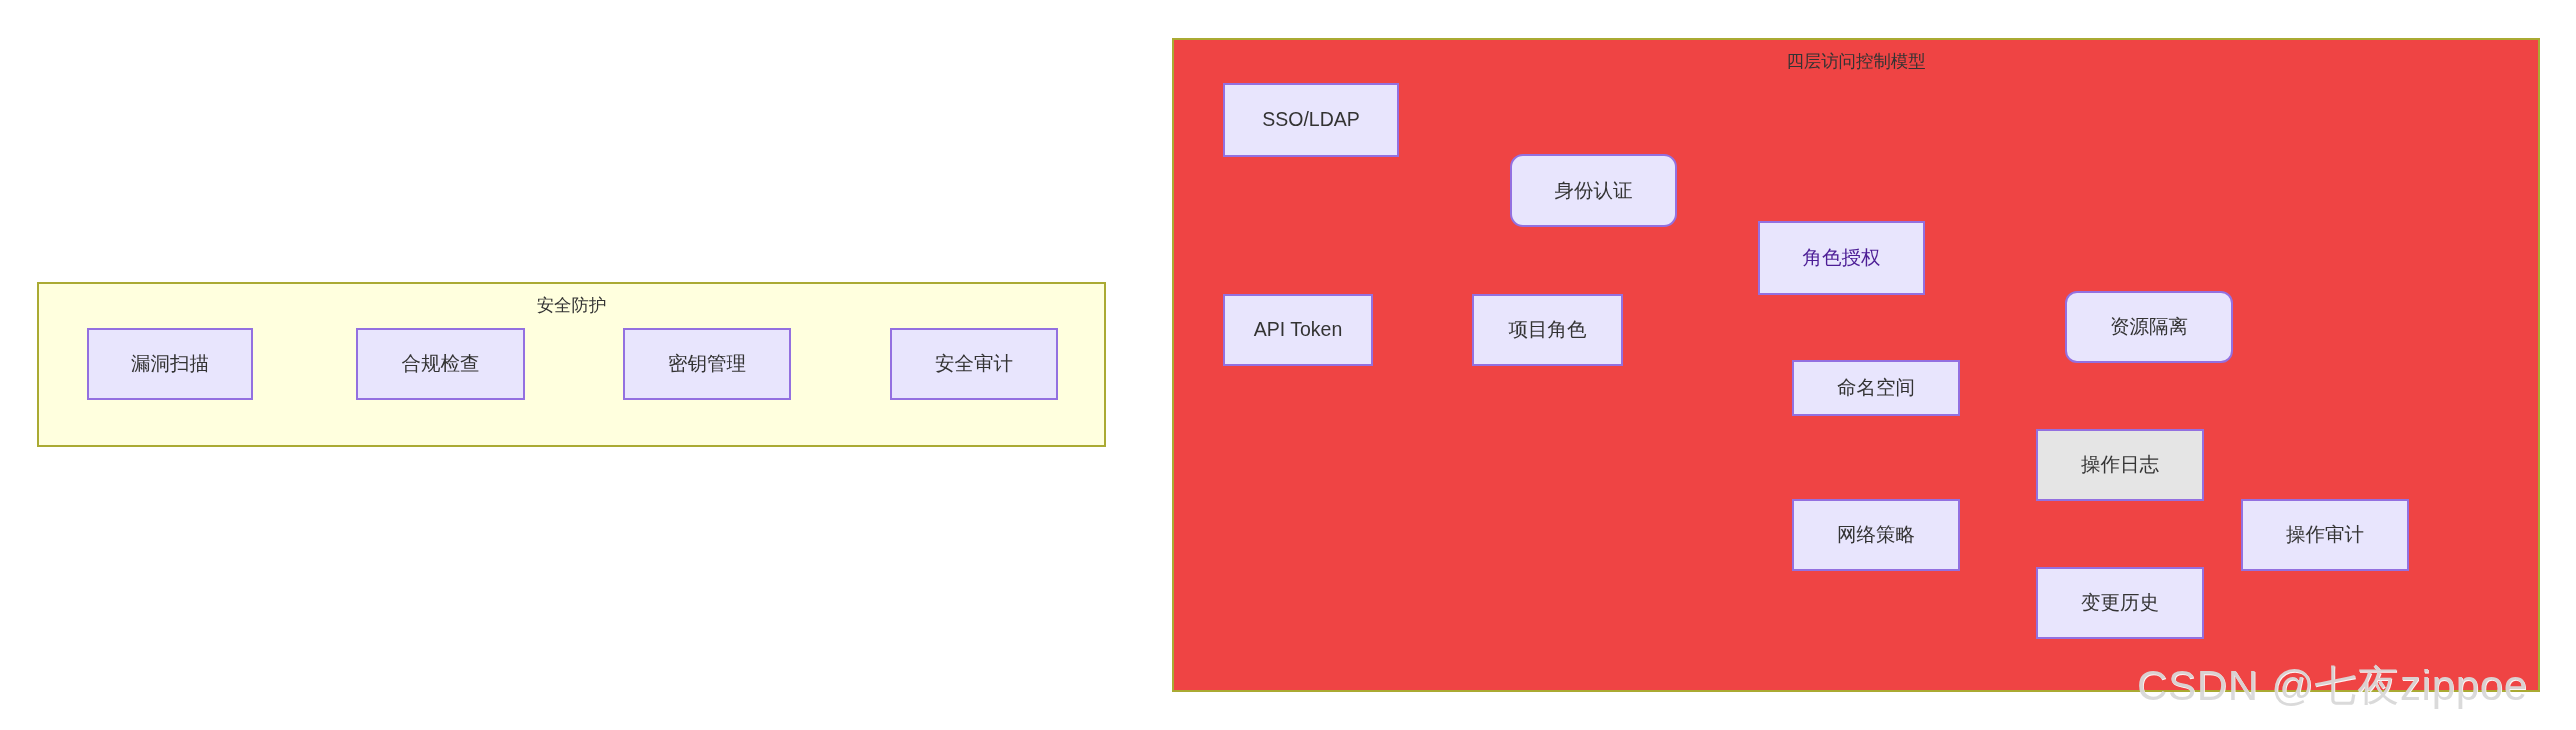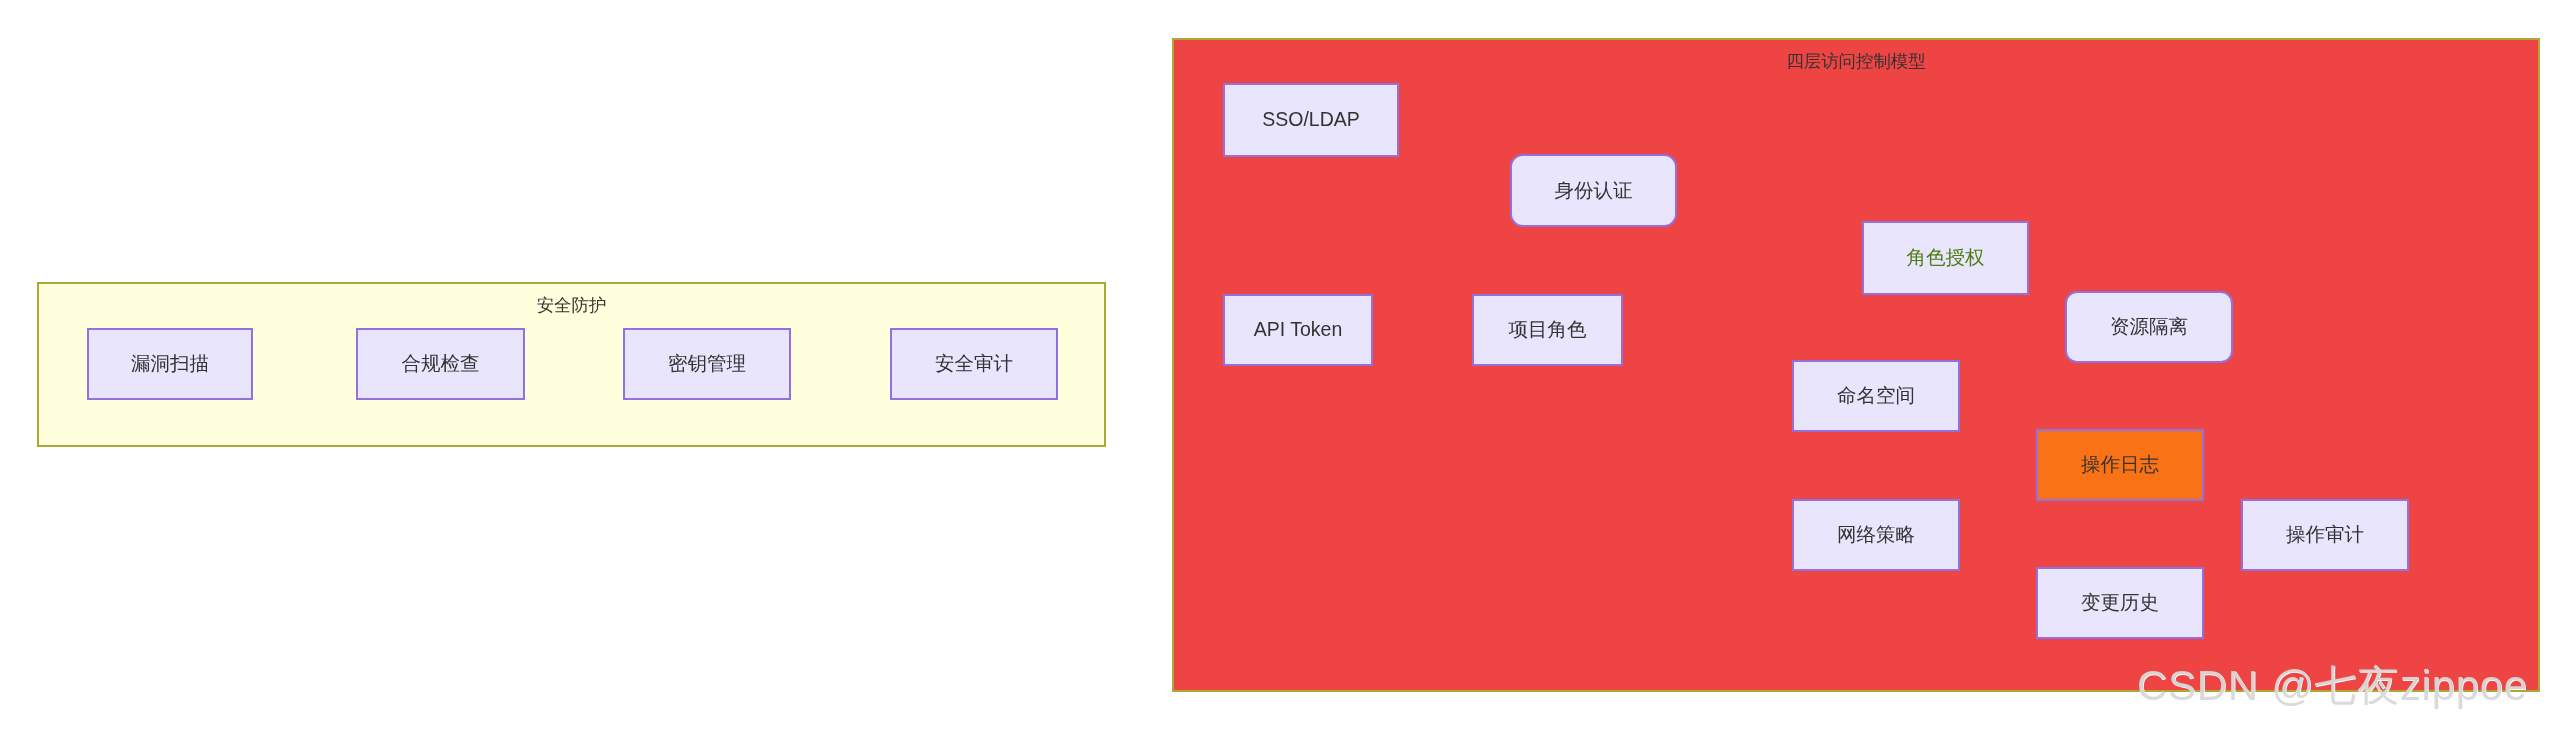--- a/index.html
+++ b/index.html
@@ -110,22 +110,22 @@
     <div class="node" style="left: 356px; top: 328px; width: 169px; height: 72px; background: rgb(232, 229, 253); border-color: rgb(147, 112, 224); color: rgb(51, 51, 51);">合规检查</div>
     <div class="node" style="left: 623px; top: 328px; width: 168px; height: 72px; background: rgb(232, 229, 253); border-color: rgb(147, 112, 224); color: rgb(51, 51, 51);">密钥管理</div>
     <div class="node" style="left: 890px; top: 328px; width: 168px; height: 72px; background: rgb(232, 229, 253); border-color: rgb(147, 112, 224); color: rgb(51, 51, 51);">安全审计</div>
     <div class="cluster" style="left: 1172px; top: 38px; width: 1368px; height: 654px; background: #ef4444; border-color: rgb(170, 170, 51);">
       <div class="cluster-title">四层访问控制模型</div>
     </div>
     <div class="node latin" style="left: 1223px; top: 83px; width: 176px; height: 74px; background: rgb(232, 229, 253); border-color: rgb(147, 112, 224); color: rgb(51, 51, 51);">SSO/LDAP</div>
     <div class="node latin" style="left: 1223px; top: 294px; width: 150px; height: 72px; background: rgb(232, 229, 253); border-color: rgb(147, 112, 224); color: rgb(51, 51, 51);">API Token</div>
     <div class="node" style="left: 1510px; top: 154px; width: 167px; height: 73px; background: rgb(232, 229, 253); border-color: rgb(147, 112, 224); color: rgb(51, 51, 51); border-radius: 13px;">身份认证</div>
     <div class="node" style="left: 1472px; top: 294px; width: 151px; height: 72px; background: rgb(232, 229, 253); border-color: rgb(147, 112, 224); color: rgb(51, 51, 51);">项目角色</div>
-    <div class="node" style="left: 1862px; top: 221px; width: 167px; height: 74px; background: rgb(232, 229, 253); border-color: rgb(147, 112, 224); color: #4d7c0f;">角色授权</div>
-    <div class="node" style="left: 1792px; top: 360px; width: 168px; height: 72px; background: rgb(232, 229, 253); border-color: rgb(147, 112, 224); color: rgb(51, 51, 51);">命名空间</div>
+    <div class="node" style="left: 1758px; top: 221px; width: 167px; height: 74px; background: rgb(232, 229, 253); border-color: rgb(147, 112, 224); color: #4c1d95;">角色授权</div>
+    <div class="node" style="left: 1792px; top: 360px; width: 168px; height: 56px; background: rgb(232, 229, 253); border-color: rgb(147, 112, 224); color: rgb(51, 51, 51);">命名空间</div>
     <div class="node" style="left: 1792px; top: 499px; width: 168px; height: 72px; background: rgb(232, 229, 253); border-color: rgb(147, 112, 224); color: rgb(51, 51, 51);">网络策略</div>
     <div class="node" style="left: 2065px; top: 291px; width: 168px; height: 72px; background: rgb(232, 229, 253); border-color: rgb(147, 112, 224); color: rgb(51, 51, 51); border-radius: 12px;">资源隔离</div>
-    <div class="node" style="left: 2036px; top: 429px; width: 168px; height: 72px; background: #f97316; border-color: rgb(147, 112, 224); color: rgb(51, 51, 51);">操作日志</div>
+    <div class="node" style="left: 2036px; top: 429px; width: 168px; height: 72px; background: #e5e5e5; border-color: rgb(147, 112, 224); color: rgb(51, 51, 51);">操作日志</div>
     <div class="node" style="left: 2036px; top: 567px; width: 168px; height: 72px; background: rgb(232, 229, 253); border-color: rgb(147, 112, 224); color: rgb(51, 51, 51);">变更历史</div>
     <div class="node" style="left: 2241px; top: 499px; width: 168px; height: 72px; background: rgb(232, 229, 253); border-color: rgb(147, 112, 224); color: rgb(51, 51, 51);">操作审计</div>
     <div class="watermark">CSDN @七夜zippoe</div>
   </div>
 
 
 </body></html>

